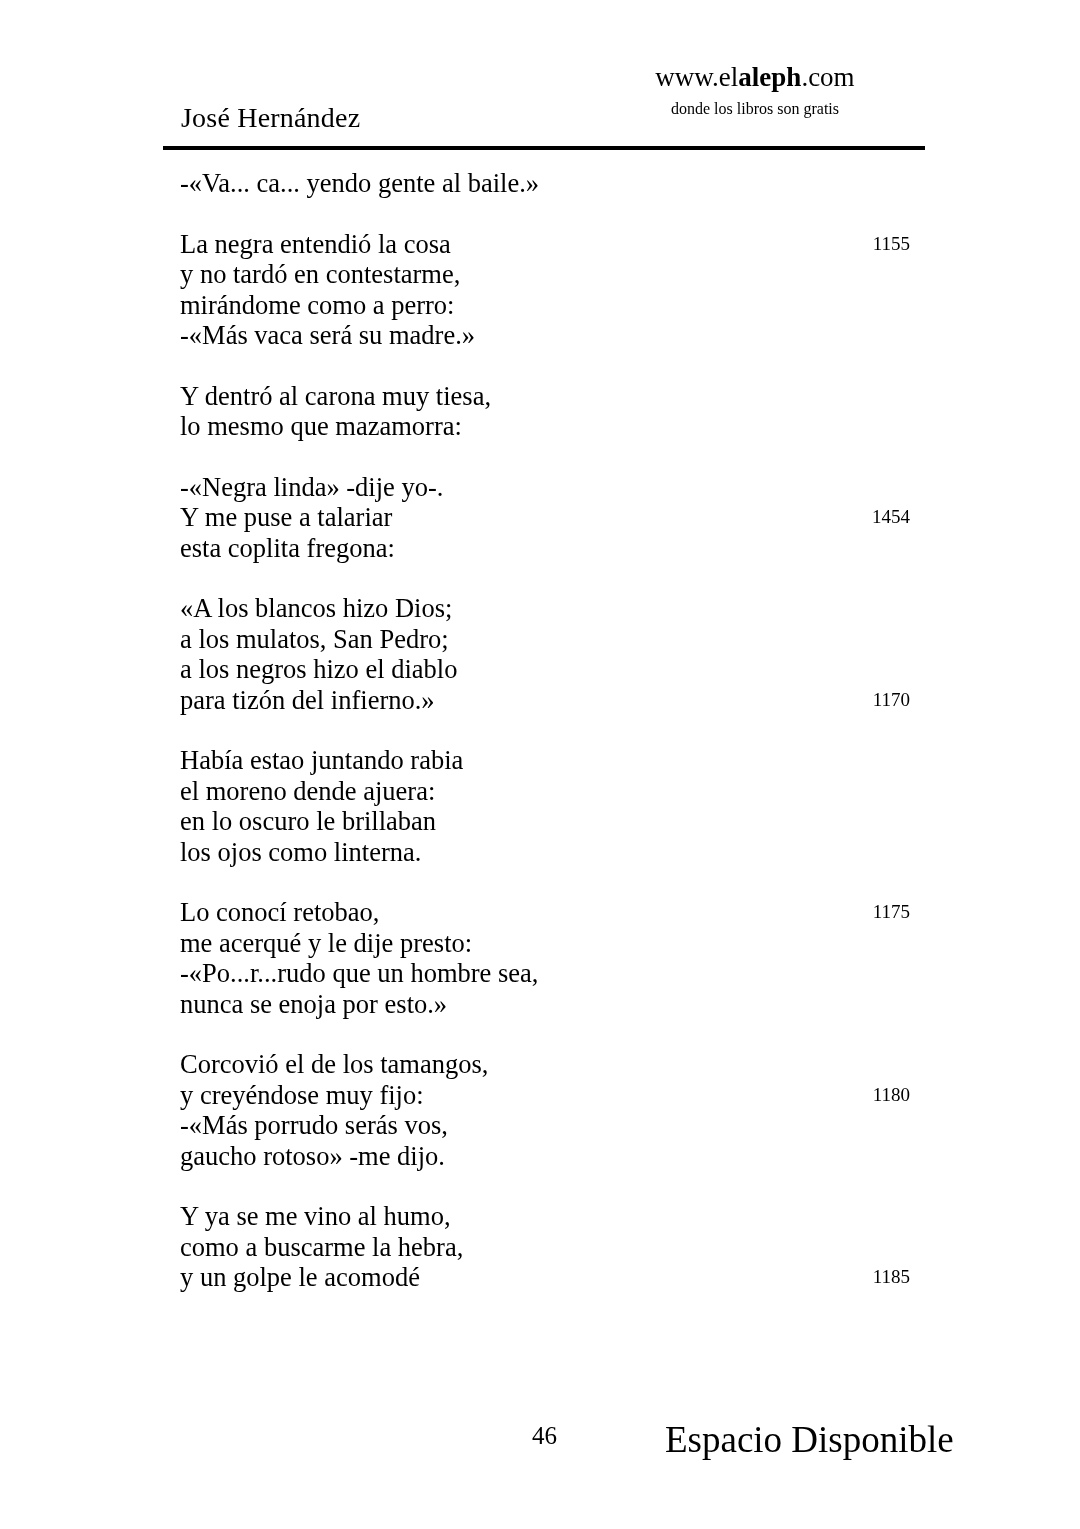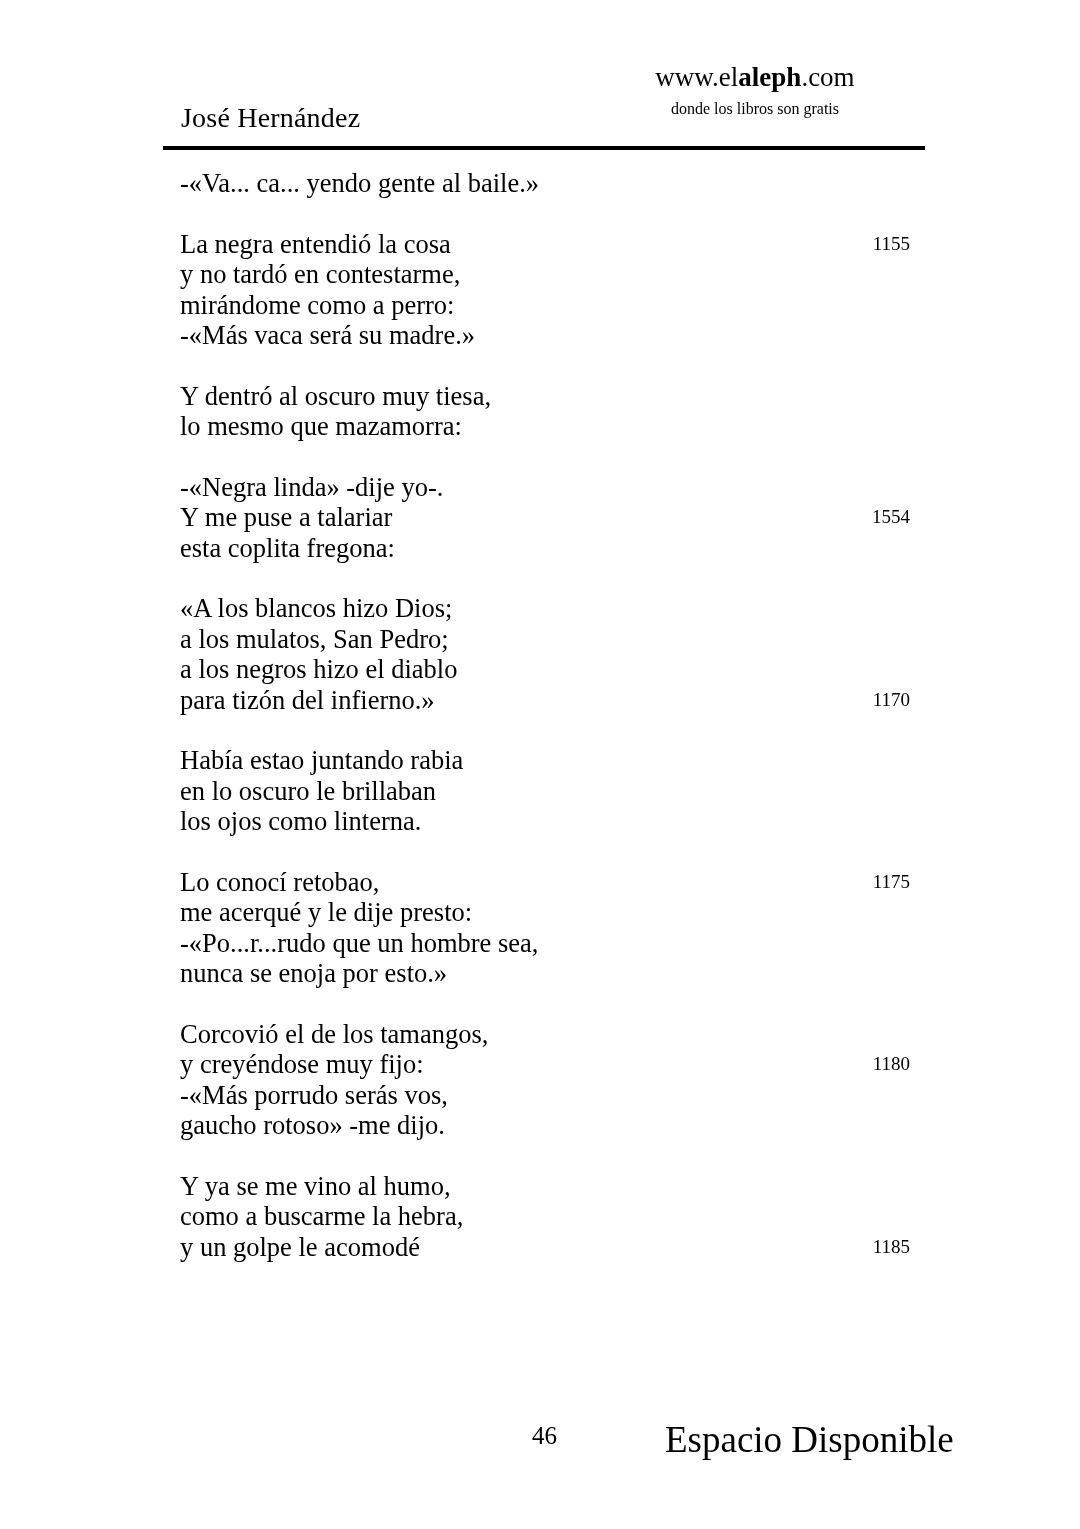--- a/index.html
+++ b/index.html
@@ -136,36 +136,37 @@
       <div class="stanza">
         <div class="verse-line"><span>-«Va... ca... yendo gente al baile.»</span></div>
       </div>
       <div class="stanza">
         <div class="verse-line"><span>La negra entendió la cosa</span><span class="line-number">1155</span></div>
         <div class="verse-line"><span>y no tardó en contestarme,</span></div>
         <div class="verse-line"><span>mirándome como a perro:</span></div>
         <div class="verse-line"><span>-«Más vaca será su madre.»</span></div>
       </div>
       <div class="stanza">
-        <div class="verse-line"><span>Y dentró al oscuro muy tiesa,</span></div>
+        <div class="verse-line"><span>Y dentró al carona muy tiesa,</span></div>
         <div class="verse-line"><span>lo mesmo que mazamorra:</span></div>
       </div>
       <div class="stanza">
         <div class="verse-line"><span>-«Negra linda» -dije yo-.</span></div>
-        <div class="verse-line"><span>Y me puse a talariar</span><span class="line-number">1554</span></div>
+        <div class="verse-line"><span>Y me puse a talariar</span><span class="line-number">1454</span></div>
         <div class="verse-line"><span>esta coplita fregona:</span></div>
       </div>
       <div class="stanza">
         <div class="verse-line"><span>«A los blancos hizo Dios;</span></div>
         <div class="verse-line"><span>a los mulatos, San Pedro;</span></div>
         <div class="verse-line"><span>a los negros hizo el diablo</span></div>
         <div class="verse-line"><span>para tizón del infierno.»</span><span class="line-number">1170</span></div>
       </div>
       <div class="stanza">
         <div class="verse-line"><span>Había estao juntando rabia</span></div>
+        <div class="verse-line"><span>el moreno dende ajuera:</span></div>
         <div class="verse-line"><span>en lo oscuro le brillaban</span></div>
         <div class="verse-line"><span>los ojos como linterna.</span></div>
       </div>
       <div class="stanza">
         <div class="verse-line"><span>Lo conocí retobao,</span><span class="line-number">1175</span></div>
         <div class="verse-line"><span>me acerqué y le dije presto:</span></div>
         <div class="verse-line"><span>-«Po...r...rudo que un hombre sea,</span></div>
         <div class="verse-line"><span>nunca se enoja por esto.»</span></div>
       </div>
       <div class="stanza">

